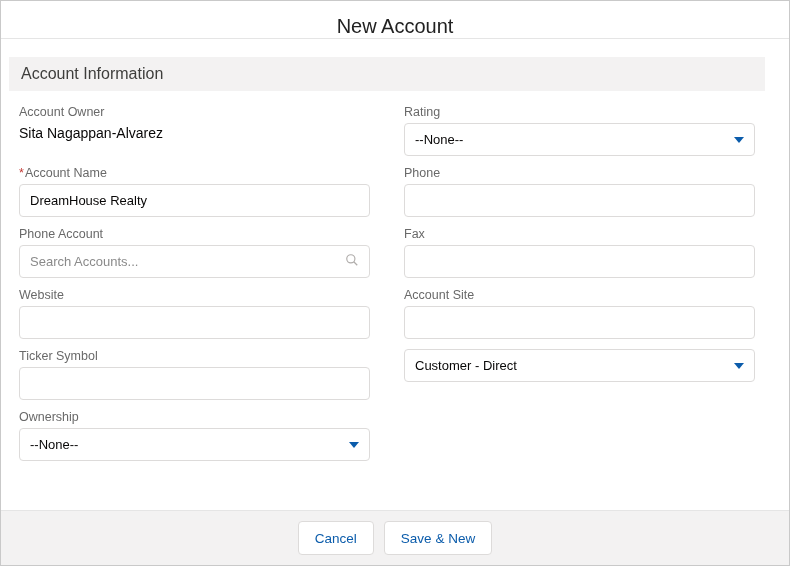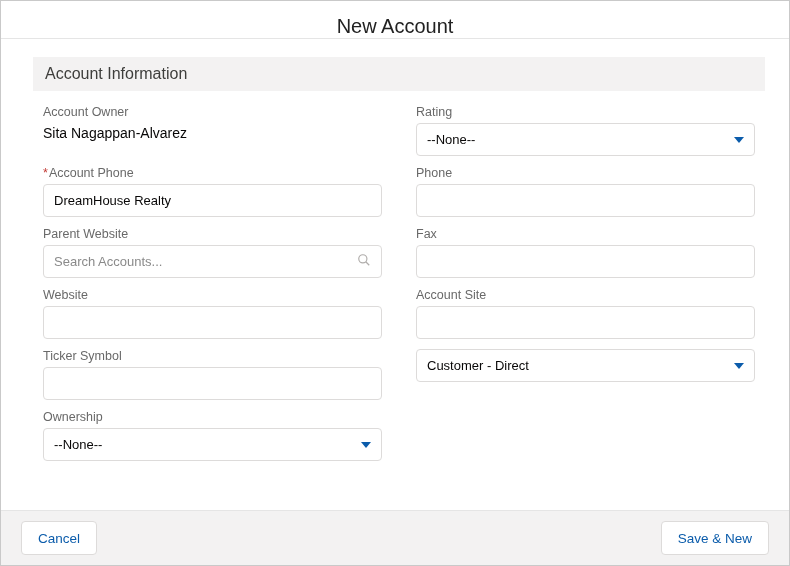--- a/index.html
+++ b/index.html
@@ -23,21 +23,21 @@
   .modal-header {
     text-align: center;
     font-size: 20px;
     font-weight: 400;
     color: #222;
     padding: 14px 0 0;
     border-bottom: 1px solid #e5e5e5;
   }
   .modal-body {
     flex: 1;
-    padding: 18px 24px 10px 32px;
+    padding: 18px 24px 10px 8px;
     overflow: auto;
   }
   .section-heading {
     background: #f3f2f2;
     color: #3e3e3c;
     font-size: 16px;
     font-weight: 400;
     padding: 8px 12px;
     margin-bottom: 14px;
   }
@@ -84,21 +84,21 @@
     border-left: 5px solid transparent;
     border-right: 5px solid transparent;
     border-top: 6px solid #0b5cab;
   }
   .search-ico { color: #b0adab; font-size: 14px; }
   .modal-footer {
     border-top: 1px solid #e5e5e5;
     background: #f3f2f2;
     padding: 10px 20px;
     display: flex;
-    justify-content: space-between;
+    justify-content: center;
     gap: 10px;
   }
   .btn {
     height: 34px;
     padding: 0 16px;
     border-radius: 4px;
     border: 1px solid #dddbda;
     background: #fff;
     color: #0b5cab;
     font-size: 13.5px;
@@ -131,32 +131,32 @@
       <div class="field">
         <div class="field-label">Rating</div>
         <div class="select">
           <span class="select-text">--None--</span>
           <span class="caret"></span>
         </div>
       </div>
 
       <div class="field">
         <div class="field-label">
-          <span class="required-star">*</span><span>Account Phone</span>
+          <span class="required-star">*</span><span>Account Name</span>
         </div>
         <input class="input" type="text" value="DreamHouse Realty" style="">
       </div>
 
       <div class="field">
         <div class="field-label">Phone</div>
         <input class="input" type="text" value="" style="">
       </div>
 
       <div class="field">
-        <div class="field-label">Parent Website</div>
+        <div class="field-label">Phone Account</div>
         <div class="lookup">
           <span class="lookup-text placeholder">Search Accounts...</span>
           <span class="search-ico">
             <svg width="14" height="14" viewBox="0 0 24 24" fill="none" stroke="#b0adab" stroke-width="2">
                 <circle cx="10" cy="10" r="7"></circle>
                 <line x1="21" y1="21" x2="15" y2="15"></line>
               </svg>
           </span>
         </div>
       </div>

